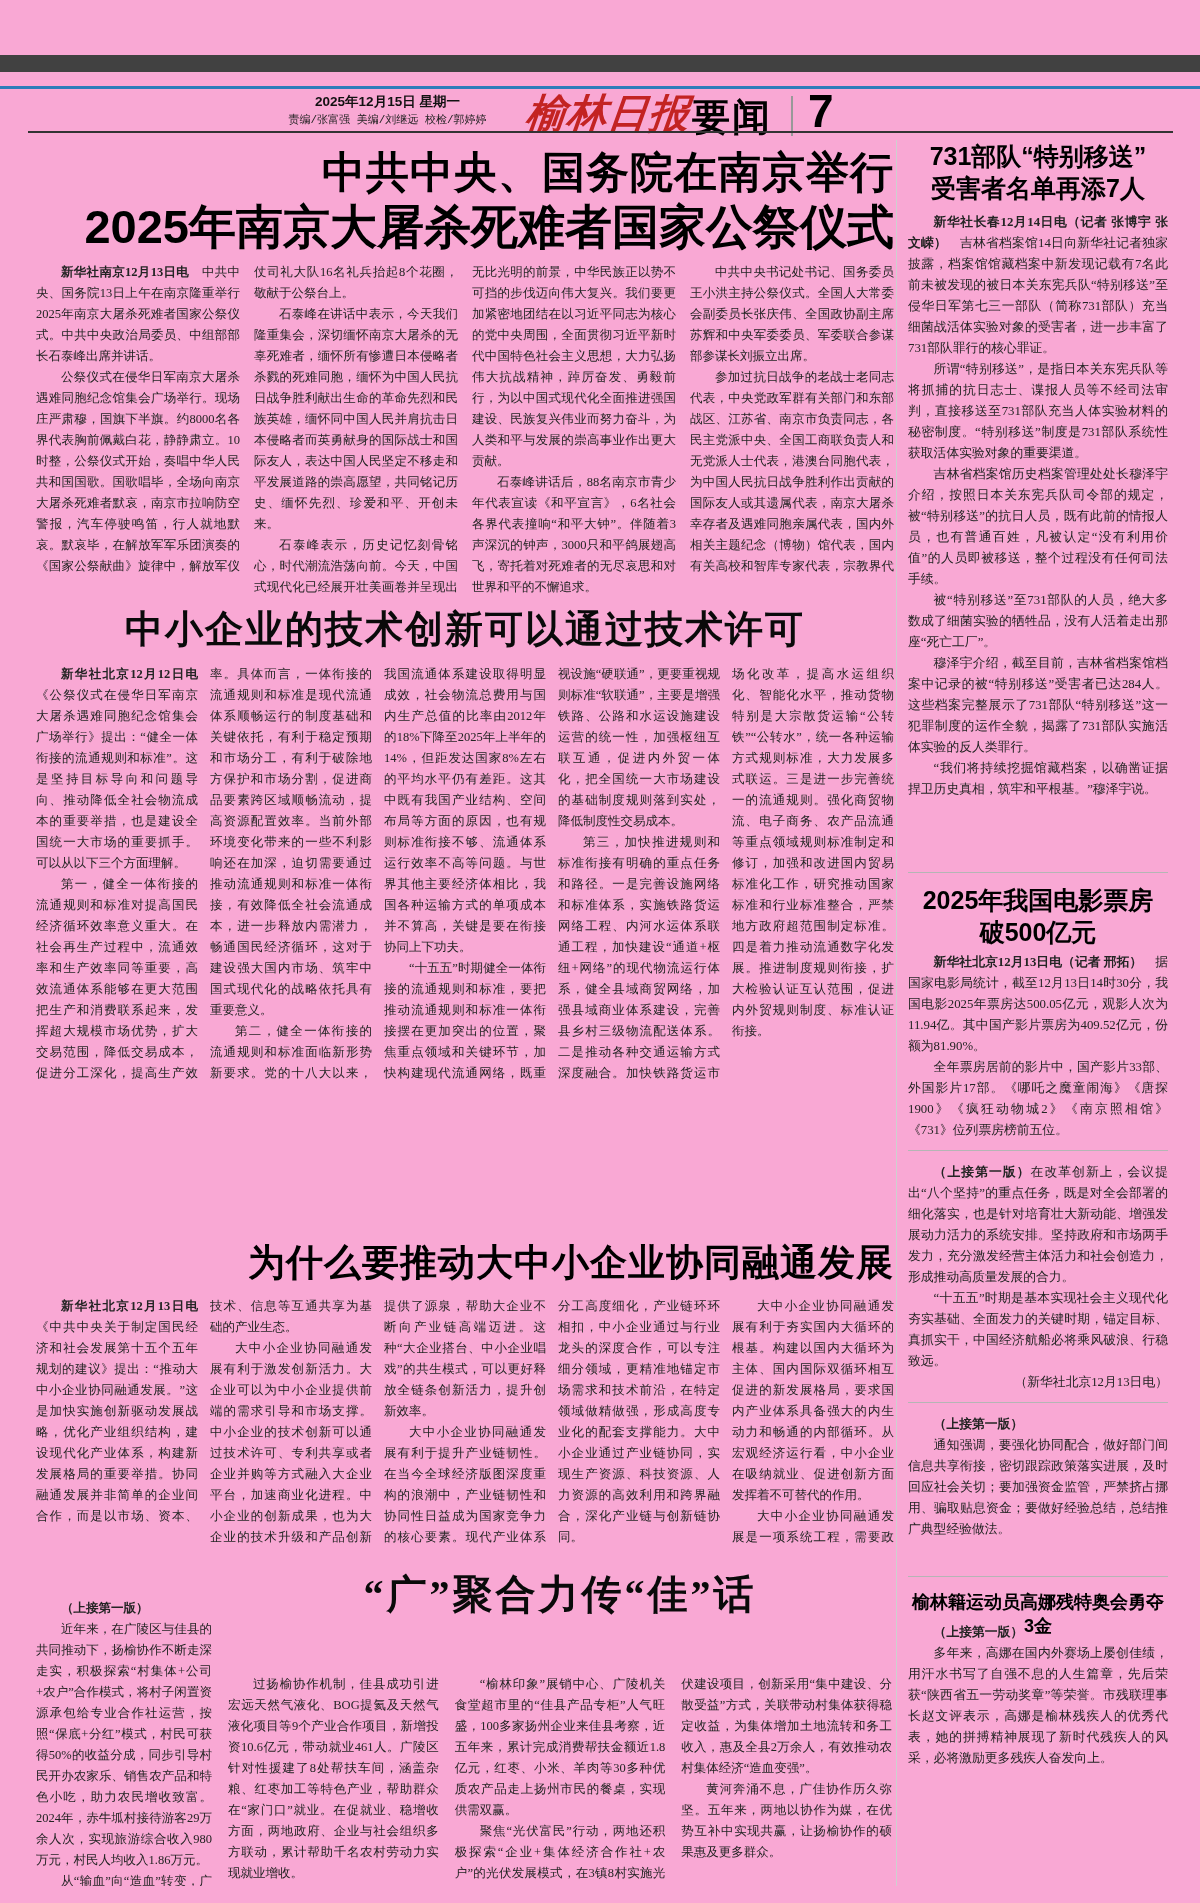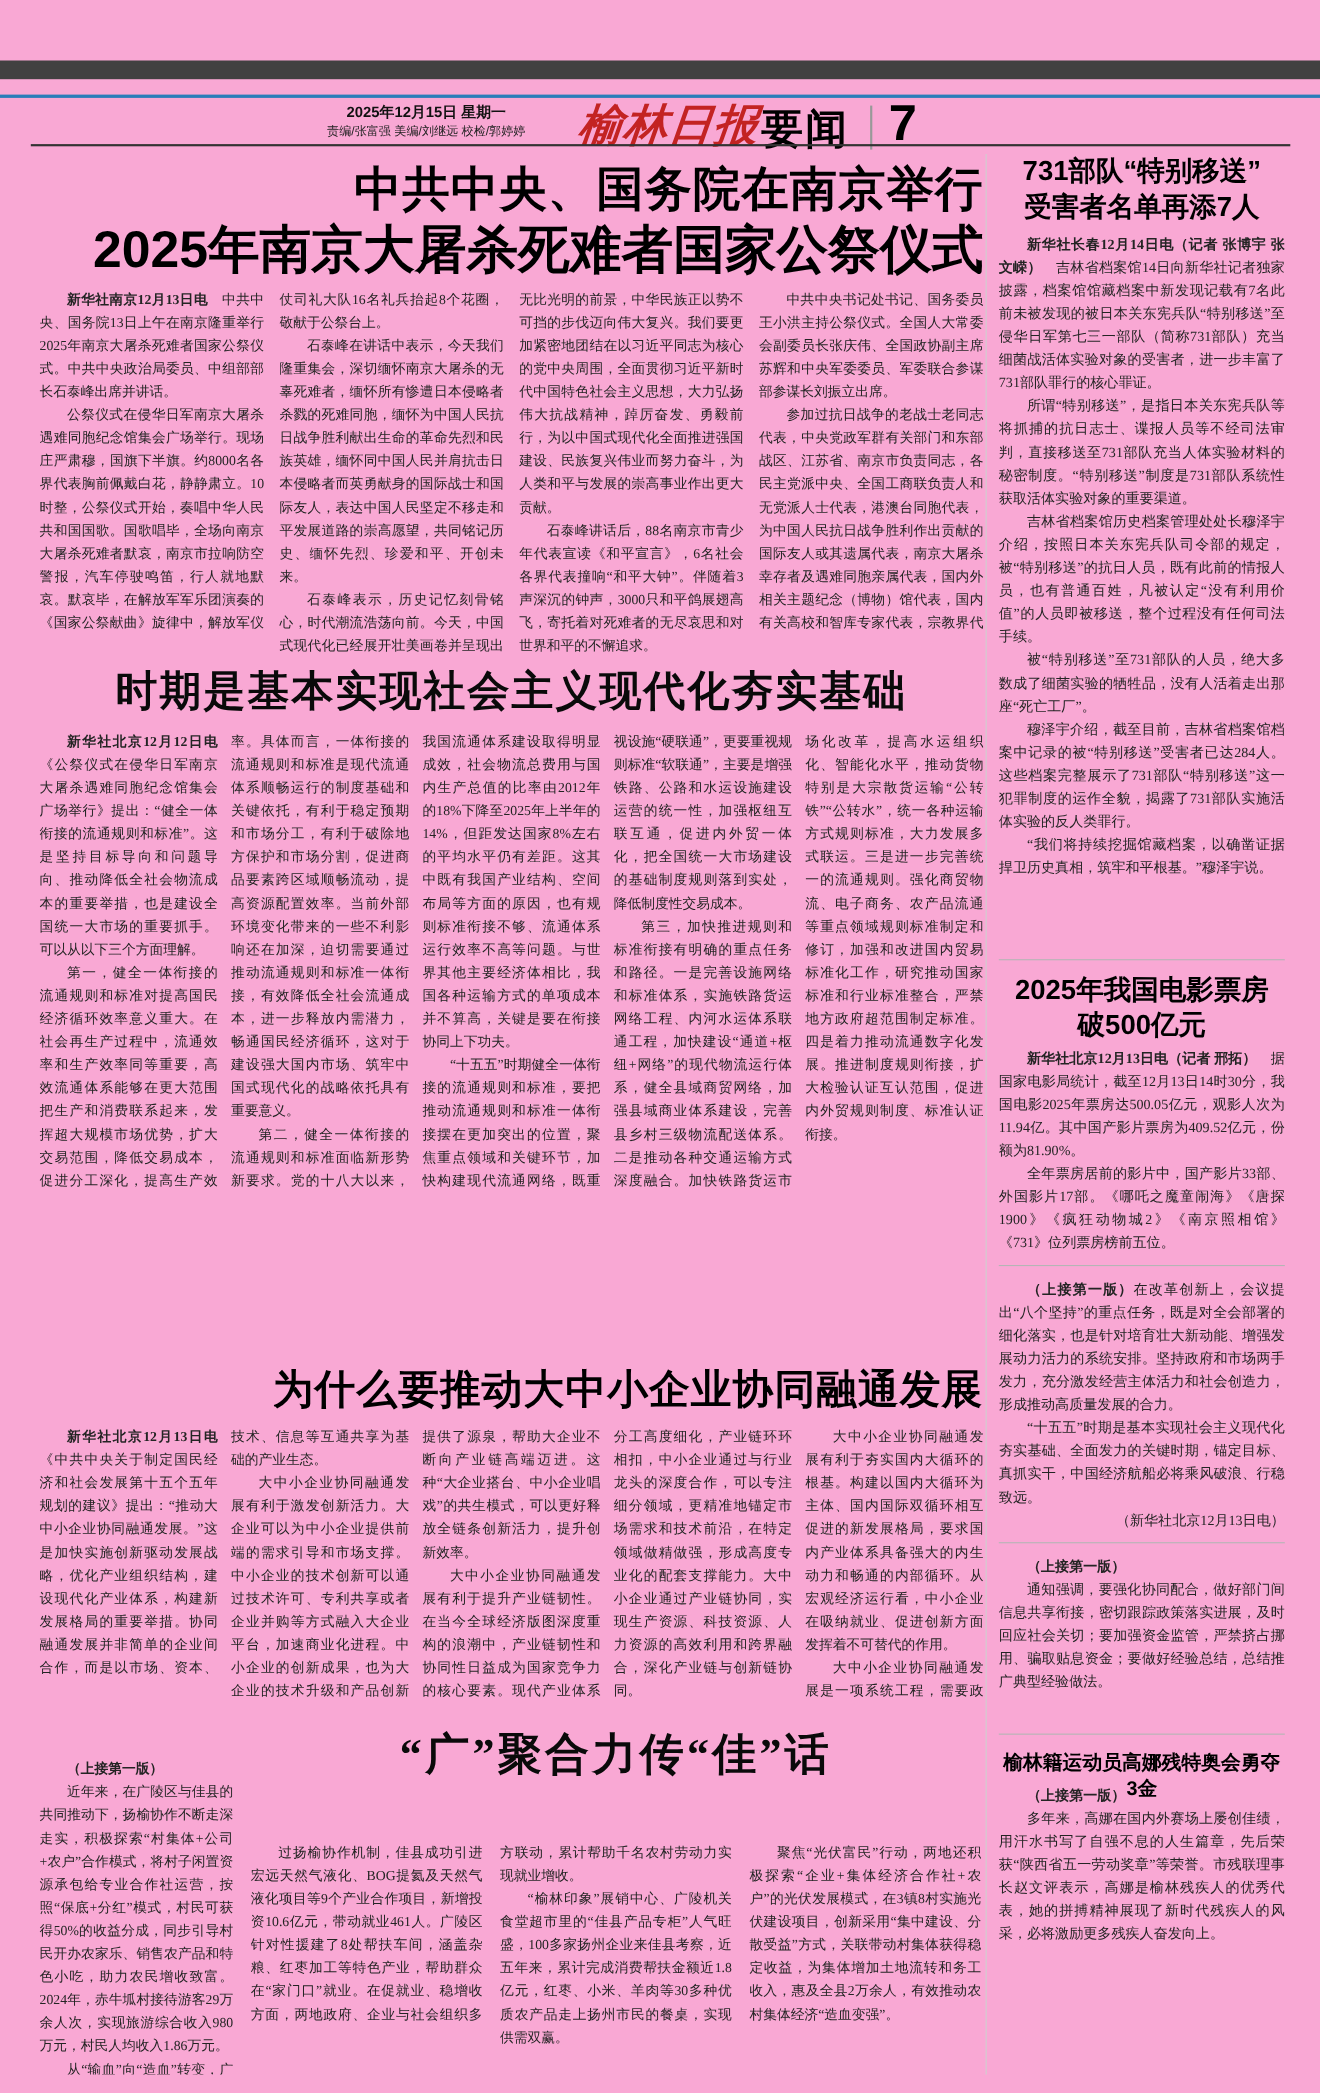--- a/index.html
+++ b/index.html
@@ -5,21 +5,21 @@
   html,body{margin:0;padding:0;background:#e8e8e8;}
   #page{position:relative;width:1200px;height:1903px;background:#f9a8d4;margin:0 auto;overflow:hidden;
         font-family:"Liberation Serif","DejaVu Serif",serif;color:#222;}
   .abs{position:absolute;}
   
   .topbar{left:0;top:55px;width:1200px;height:17px;background:#414141;}
   .blueline{left:0;top:86px;width:1200px;height:3px;background:#2b7db9;}
   .hdr-date{left:250px;top:93px;width:275px;text-align:center;font-size:13.5px;font-weight:bold;color:#111;
             font-family:"Liberation Sans","DejaVu Sans",sans-serif;}
   .hdr-editors{left:240px;top:112px;width:295px;text-align:center;font-size:11px;color:#222;
-            font-family:Liberation Sans, sans-serif;}
+            font-family:Liberation Mono, monospace;}
   .masthead{left:526px;top:86px;width:170px;font-size:40px;font-weight:900;font-style:italic;
             color:#c32322;transform:skewX(-6deg);letter-spacing:1px;white-space:nowrap;}
   .section{left:692px;top:92px;font-size:38px;font-weight:900;color:#000;
             font-family:"Liberation Sans","DejaVu Sans",sans-serif;letter-spacing:2px;}
   .hdr-bar{left:791px;top:96px;width:2px;height:40px;background:#999;}
   .pageno{left:808px;top:84px;font-size:46px;font-weight:800;color:#000;
             font-family:"Liberation Sans","DejaVu Sans",sans-serif;}
   .hdr-rule{left:28px;top:131px;width:1145px;height:2px;background:#333;}
   
   .hl-sans{font-family:"Liberation Sans","DejaVu Sans",sans-serif;font-weight:900;color:#000;text-align:right;}
@@ -90,21 +90,21 @@
     <div>
         <p>公祭仪式在侵华日军南京大屠杀遇难同胞纪念馆集会广场举行。现场庄严肃穆，国旗下半旗。约8000名各界代表胸前佩戴白花，静静肃立。10时整，公祭仪式开始，奏唱中华人民共和国国歌。国歌唱毕，全场向南京大屠杀死难者默哀，南京市拉响防空警报，汽车停驶鸣笛，行人就地默哀。默哀毕，在解放军军乐团演奏的《国家公祭献曲》旋律中，解放军仪仗司礼大队16名礼兵抬起8个花圈，敬献于公祭台上。</p>
         <p>石泰峰在讲话中表示，今天我们隆重集会，深切缅怀南京大屠杀的无辜死难者，缅怀所有惨遭日本侵略者杀戮的死难同胞，缅怀为中国人民抗日战争胜利献出生命的革命先烈和民族英雄，缅怀同中国人民并肩抗击日本侵略者而英勇献身的国际战士和国际友人，表达中国人民坚定不移走和平发展道路的崇高愿望，共同铭记历史、缅怀先烈、珍爱和平、开创未来。</p>
         <p>石泰峰表示，历史记忆刻骨铭心，时代潮流浩荡向前。今天，中国式现代化已经展开壮美画卷并呈现出无比光明的前景，中华民族正以势不可挡的步伐迈向伟大复兴。我们要更加紧密地团结在以习近平同志为核心的党中央周围，全面贯彻习近平新时代中国特色社会主义思想，大力弘扬伟大抗战精神，踔厉奋发、勇毅前行，为以中国式现代化全面推进强国建设、民族复兴伟业而努力奋斗，为人类和平与发展的崇高事业作出更大贡献。</p>
         <p>石泰峰讲话后，88名南京市青少年代表宣读《和平宣言》，6名社会各界代表撞响“和平大钟”。伴随着3声深沉的钟声，3000只和平鸽展翅高飞，寄托着对死难者的无尽哀思和对世界和平的不懈追求。</p>
         <p>中共中央书记处书记、国务委员王小洪主持公祭仪式。全国人大常委会副委员长张庆伟、全国政协副主席苏辉和中央军委委员、军委联合参谋部参谋长刘振立出席。</p>
         <p>参加过抗日战争的老战士老同志代表，中央党政军群有关部门和东部战区、江苏省、南京市负责同志，各民主党派中央、全国工商联负责人和无党派人士代表，港澳台同胞代表，为中国人民抗日战争胜利作出贡献的国际友人或其遗属代表，南京大屠杀幸存者及遇难同胞亲属代表，国内外相关主题纪念（博物）馆代表，国内有关高校和智库专家代表，宗教界代表，驻宁部队官兵代表，江苏省各界群众代表等参加公祭仪式。</p>
       </div>
   </div>
 
-  <div class="abs a2-hl hl-serif">时期是基本实现社会主义现代化夯实基础</div>
+  <div class="abs a2-hl hl-serif">中小企业的技术创新可以通过技术许可</div>
   <div class="abs a2-body body-text cols5">
     <p><b class="byline">新华社北京12月12日电　</b><span>《公祭仪式在侵华日军南京大屠杀遇难同胞纪念馆集会广场举行》提出：“健全一体衔接的流通规则和标准”。这是坚持目标导向和问题导向、推动降低全社会物流成本的重要举措，也是建设全国统一大市场的重要抓手。可以从以下三个方面理解。</span></p>
     <div>
         <p>第一，健全一体衔接的流通规则和标准对提高国民经济循环效率意义重大。在社会再生产过程中，流通效率和生产效率同等重要，高效流通体系能够在更大范围把生产和消费联系起来，发挥超大规模市场优势，扩大交易范围，降低交易成本，促进分工深化，提高生产效率。具体而言，一体衔接的流通规则和标准是现代流通体系顺畅运行的制度基础和关键依托，有利于稳定预期和市场分工，有利于破除地方保护和市场分割，促进商品要素跨区域顺畅流动，提高资源配置效率。当前外部环境变化带来的一些不利影响还在加深，迫切需要通过推动流通规则和标准一体衔接，有效降低全社会流通成本，进一步释放内需潜力，畅通国民经济循环，这对于建设强大国内市场、筑牢中国式现代化的战略依托具有重要意义。</p>
         <p>第二，健全一体衔接的流通规则和标准面临新形势新要求。党的十八大以来，我国流通体系建设取得明显成效，社会物流总费用与国内生产总值的比率由2012年的18%下降至2025年上半年的14%，但距发达国家8%左右的平均水平仍有差距。这其中既有我国产业结构、空间布局等方面的原因，也有规则标准衔接不够、流通体系运行效率不高等问题。与世界其他主要经济体相比，我国各种运输方式的单项成本并不算高，关键是要在衔接协同上下功夫。</p>
         <p>“十五五”时期健全一体衔接的流通规则和标准，要把推动流通规则和标准一体衔接摆在更加突出的位置，聚焦重点领域和关键环节，加快构建现代流通网络，既重视设施“硬联通”，更要重视规则标准“软联通”，主要是增强铁路、公路和水运设施建设运营的统一性，加强枢纽互联互通，促进内外贸一体化，把全国统一大市场建设的基础制度规则落到实处，降低制度性交易成本。</p>
         <p>第三，加快推进规则和标准衔接有明确的重点任务和路径。一是完善设施网络和标准体系，实施铁路货运网络工程、内河水运体系联通工程，加快建设“通道+枢纽+网络”的现代物流运行体系，健全县域商贸网络，加强县域商业体系建设，完善县乡村三级物流配送体系。二是推动各种交通运输方式深度融合。加快铁路货运市场化改革，提高水运组织化、智能化水平，推动货物特别是大宗散货运输“公转铁”“公转水”，统一各种运输方式规则标准，大力发展多式联运。三是进一步完善统一的流通规则。强化商贸物流、电子商务、农产品流通等重点领域规则标准制定和修订，加强和改进国内贸易标准化工作，研究推动国家标准和行业标准整合，严禁地方政府超范围制定标准。四是着力推动流通数字化发展。推进制度规则衔接，扩大检验认证互认范围，促进内外贸规则制度、标准认证衔接。</p>
       </div>
   </div>
 
@@ -125,20 +125,21 @@
         <p>近年来，在广陵区与佳县的共同推动下，扬榆协作不断走深走实，积极探索“村集体+公司+农户”合作模式，将村子闲置资源承包给专业合作社运营，按照“保底+分红”模式，村民可获得50%的收益分成，同步引导村民开办农家乐、销售农产品和特色小吃，助力农民增收致富。2024年，赤牛坬村接待游客29万余人次，实现旅游综合收入980万元，村民人均收入1.86万元。</p>
         <p>从“输血”向“造血”转变，广佳协作不断拓展深度与广度。通</p>
       </div>
   </div>
   <div class="abs a4-hl hl-serif">“广”聚合力传“佳”话</div>
   <div class="abs a4-body body-text cols3">
     <div>
         <p>过扬榆协作机制，佳县成功引进宏远天然气液化、BOG提氦及天然气液化项目等9个产业合作项目，新增投资10.6亿元，带动就业461人。广陵区针对性援建了8处帮扶车间，涵盖杂粮、红枣加工等特色产业，帮助群众在“家门口”就业。在促就业、稳增收方面，两地政府、企业与社会组织多方联动，累计帮助千名农村劳动力实现就业增收。</p>
         <p>“榆林印象”展销中心、广陵机关食堂超市里的“佳县产品专柜”人气旺盛，100多家扬州企业来佳县考察，近五年来，累计完成消费帮扶金额近1.8亿元，红枣、小米、羊肉等30多种优质农产品走上扬州市民的餐桌，实现供需双赢。</p>
         <p>聚焦“光伏富民”行动，两地还积极探索“企业+集体经济合作社+农户”的光伏发展模式，在3镇8村实施光伏建设项目，创新采用“集中建设、分散受益”方式，关联带动村集体获得稳定收益，为集体增加土地流转和务工收入，惠及全县2万余人，有效推动农村集体经济“造血变强”。</p>
+        <p>黄河奔涌不息，广佳协作历久弥坚。五年来，两地以协作为媒，在优势互补中实现共赢，让扬榆协作的硕果惠及更多群众。</p>
       </div>
   </div>
 
   <div class="abs vrule"></div>
 
   <div class="abs sb sb-hl s1-hl">
     <div>731部队“特别移送”</div>
     <div>受害者名单再添7人</div>
   </div>
   <div class="abs sb sb-text s1-body">

